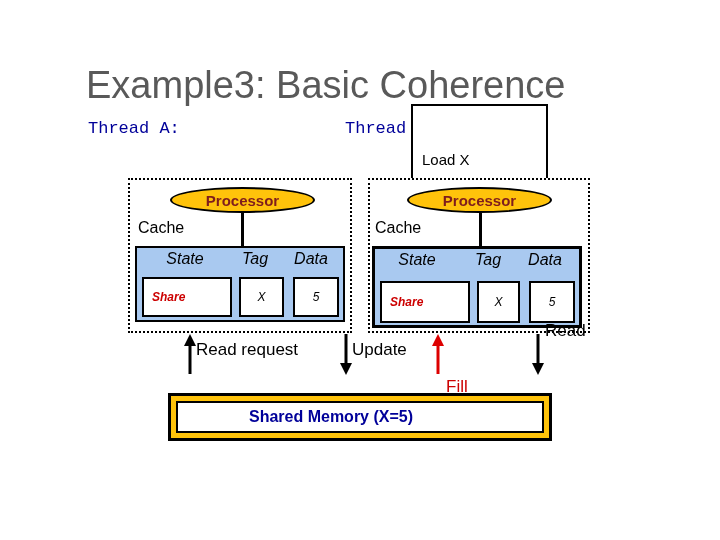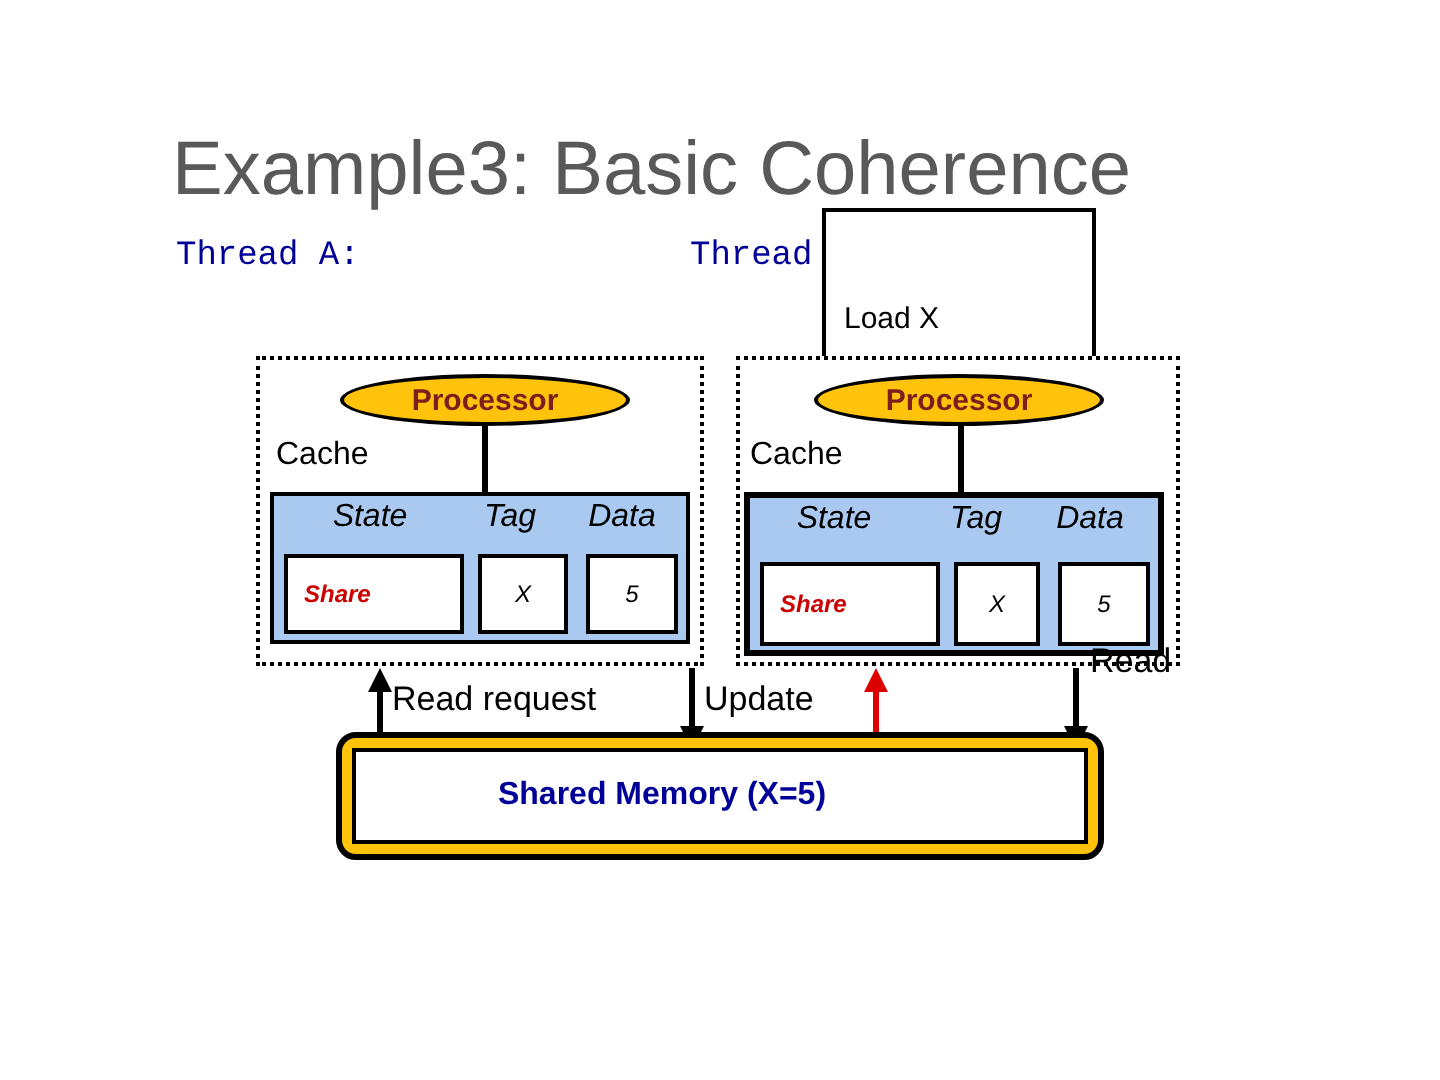--- a/index.html
+++ b/index.html
@@ -93,19 +93,19 @@
       <line x1="538" y1="334" x2="538" y2="364" stroke="#000" stroke-width="3"></line>
       <polygon points="532,363 544,363 538,375" fill="#000"></polygon>
     </g>
   </svg>
 
   <div class="abs bus-label" style="left:196px;top:340px;">Read request</div>
   <div class="abs bus-label" style="left:352px;top:340px;">Update</div>
   <div class="abs bus-label red" style="left:446px;top:340px;margin-top:37px;">Fill</div>
   <div class="abs bus-label" style="left:545px;top:321px;">Read</div>
 
-  <div class="abs memory-outer" style="left:168px;top:366px;width:384px;height:64px;border-radius:10px;">
+  <div class="abs memory-outer" style="left:168px;top:393px;width:384px;height:48px;">
     <div class="memory-inner">
       <span>Shared Memory (X=5)</span>
     </div>
   </div>
 
 </div>
 
 </body></html>

